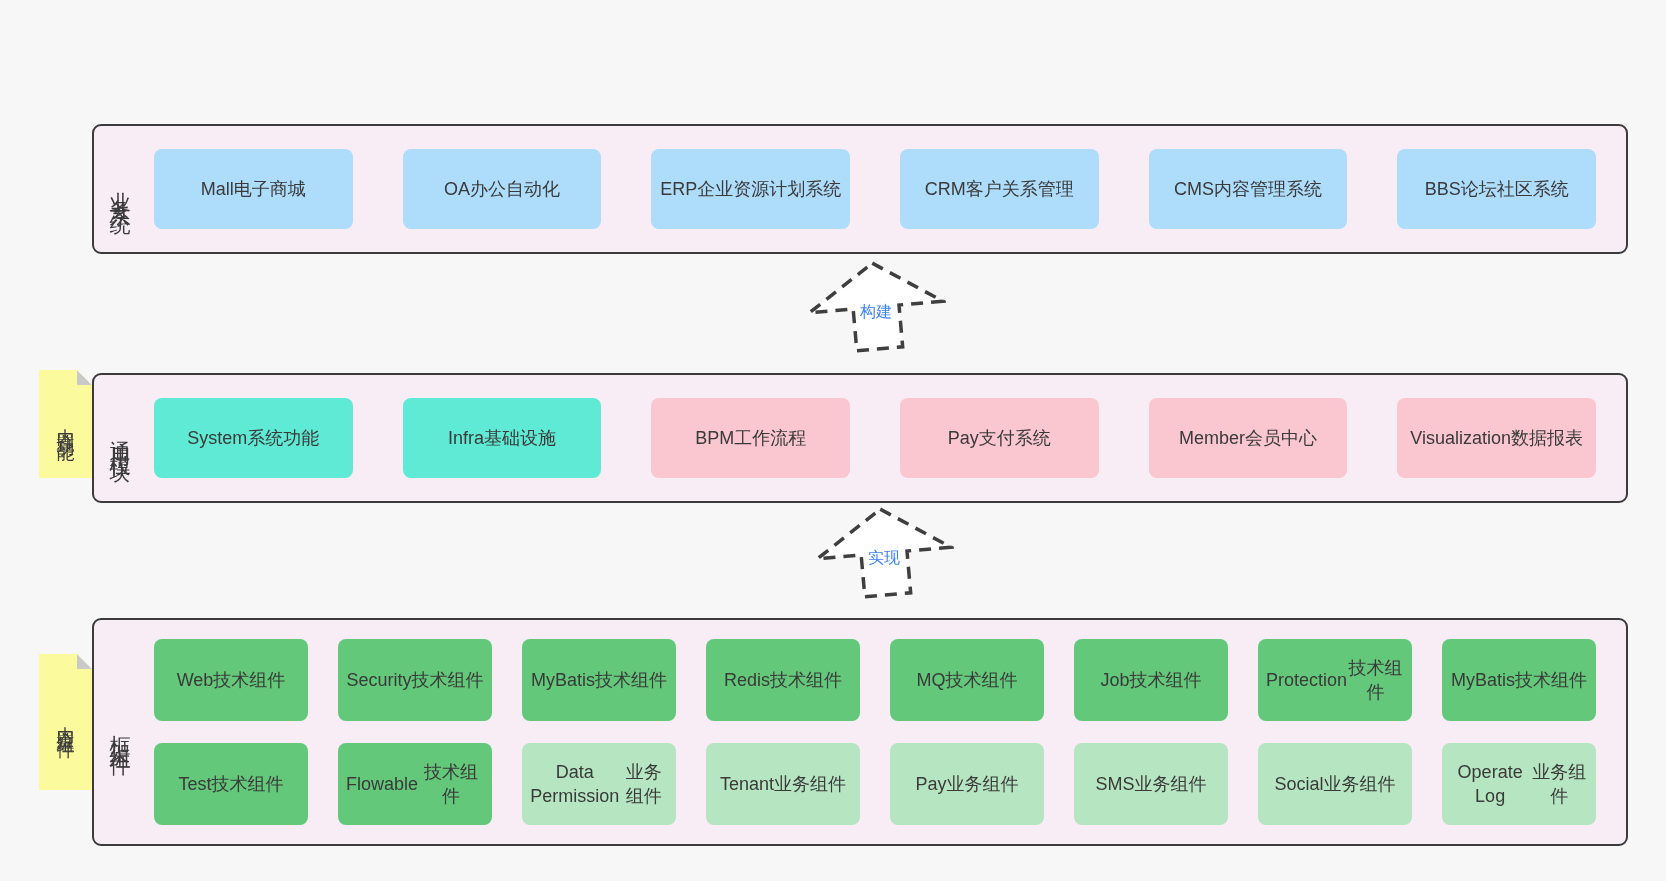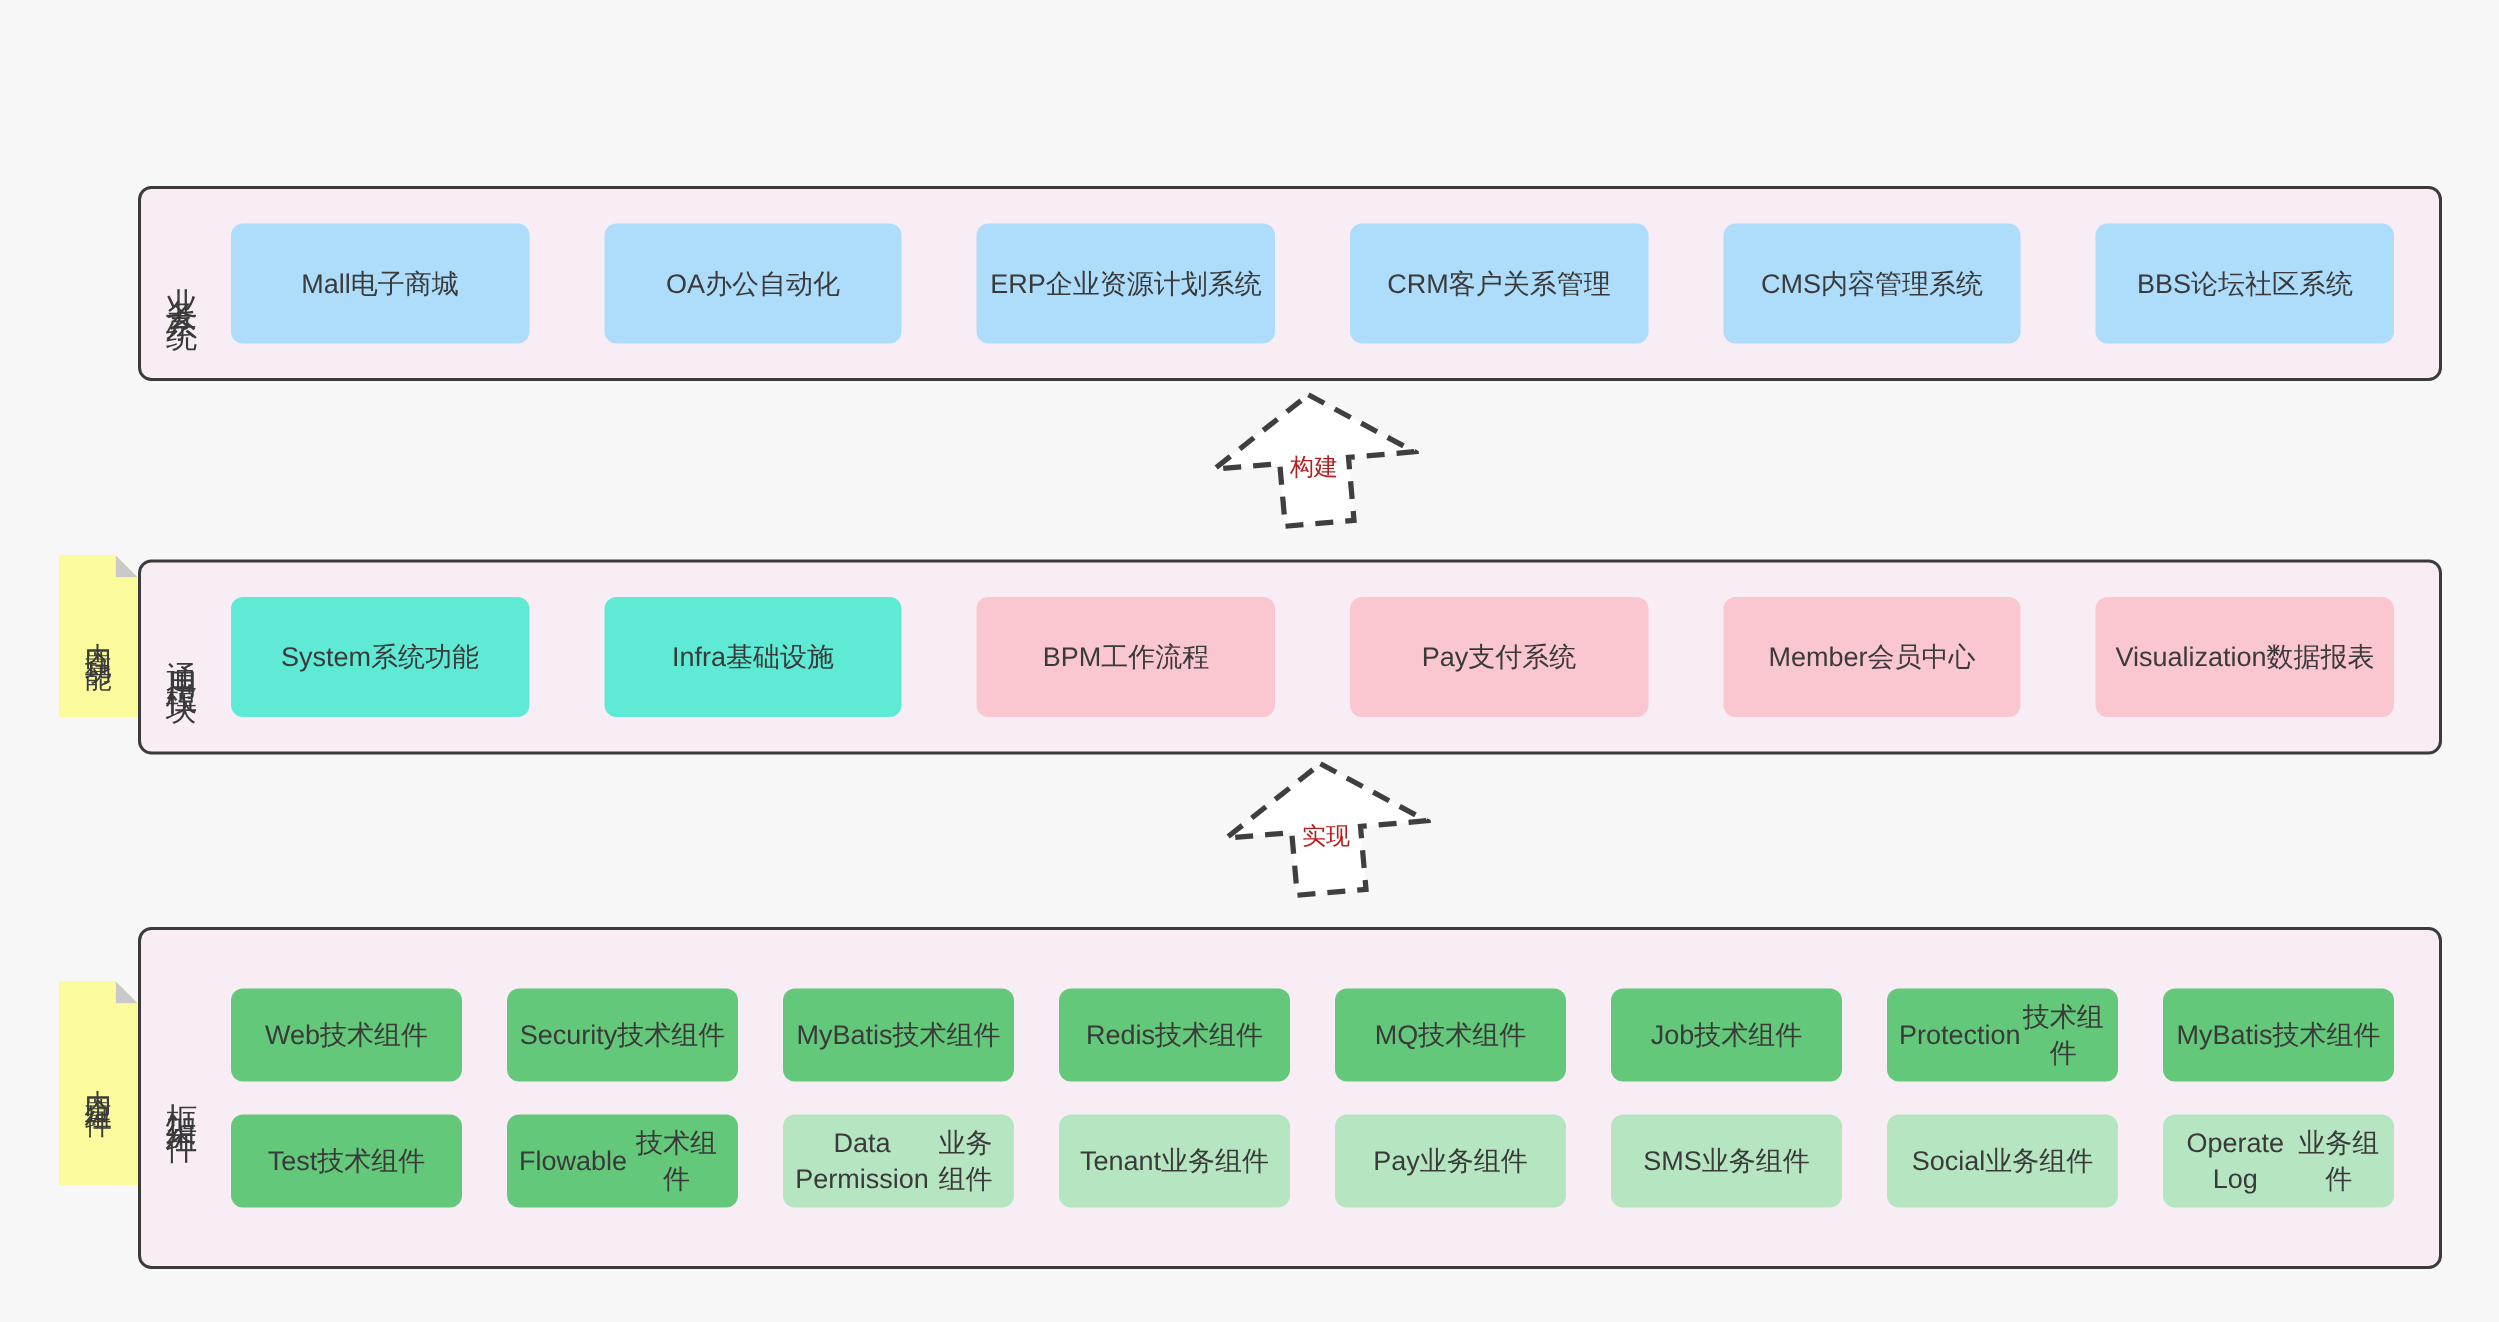--- a/index.html
+++ b/index.html
@@ -28,21 +28,21 @@
     border-radius:8px; display:flex; 
     align-items:center; justify-content:center; text-align:center;
     font-size:18px; line-height:1.5;
   }
   .row6 .box { flex:1; height:80px; }
 
   .grid8 {
     flex:1; display:grid; grid-template-columns:repeat(8,1fr);
     column-gap:30px; row-gap:22px; align-content:center; padding:0 30px 0 8px;
   }
-  .grid8 .box { height:62px; line-height:1.35; padding:0 8px; box-sizing:border-box; }
+  .grid8 .box { height:82px; line-height:1.35; padding:0 8px; box-sizing:border-box; }
 
   .blue   { background:#aedcfb; }
   .red    { background:#5eead4; }
   .pink   { background:#fac6d0; }
   .green  { background:#63c87a; }
   .lgreen { background:#b6e6c1; }
 
   .note {
     position:absolute; left:39px; width:53px; background:#fbfa9d;
     clip-path:polygon(0 0, calc(100% - 15px) 0, 100% 15px, 100% 100%, 0 100%);
@@ -58,21 +58,21 @@
     writing-mode:vertical-rl; text-orientation:upright;
     font-size:18px; letter-spacing:5px; color:#3a3a3a;
   }
 
   .arrow { position:absolute; width:140px; height:92px; }
   #arrow-build     { left:806px; top:260px; }
   #arrow-implement { left:814px; top:506px; }
   .arrow svg { transform:rotate(-5deg); }
   .arrow-label {
     position:absolute; left:50%; top:52px; transform:translate(-50%,-50%);
-    background:#ffffff; padding:0 3px; font-size:16px; white-space:nowrap; color:#b91c1c;
+    background:#ffffff; padding:0 3px; font-size:16px; white-space:nowrap; color:#3b82f6;
   }
 </style>
 </head>
 <body>
 
 <div class="layer" id="layer-business">
   <div class="layer-label">
     <span class="v-label">业务系统</span>
   </div>
   <div class="row6">

